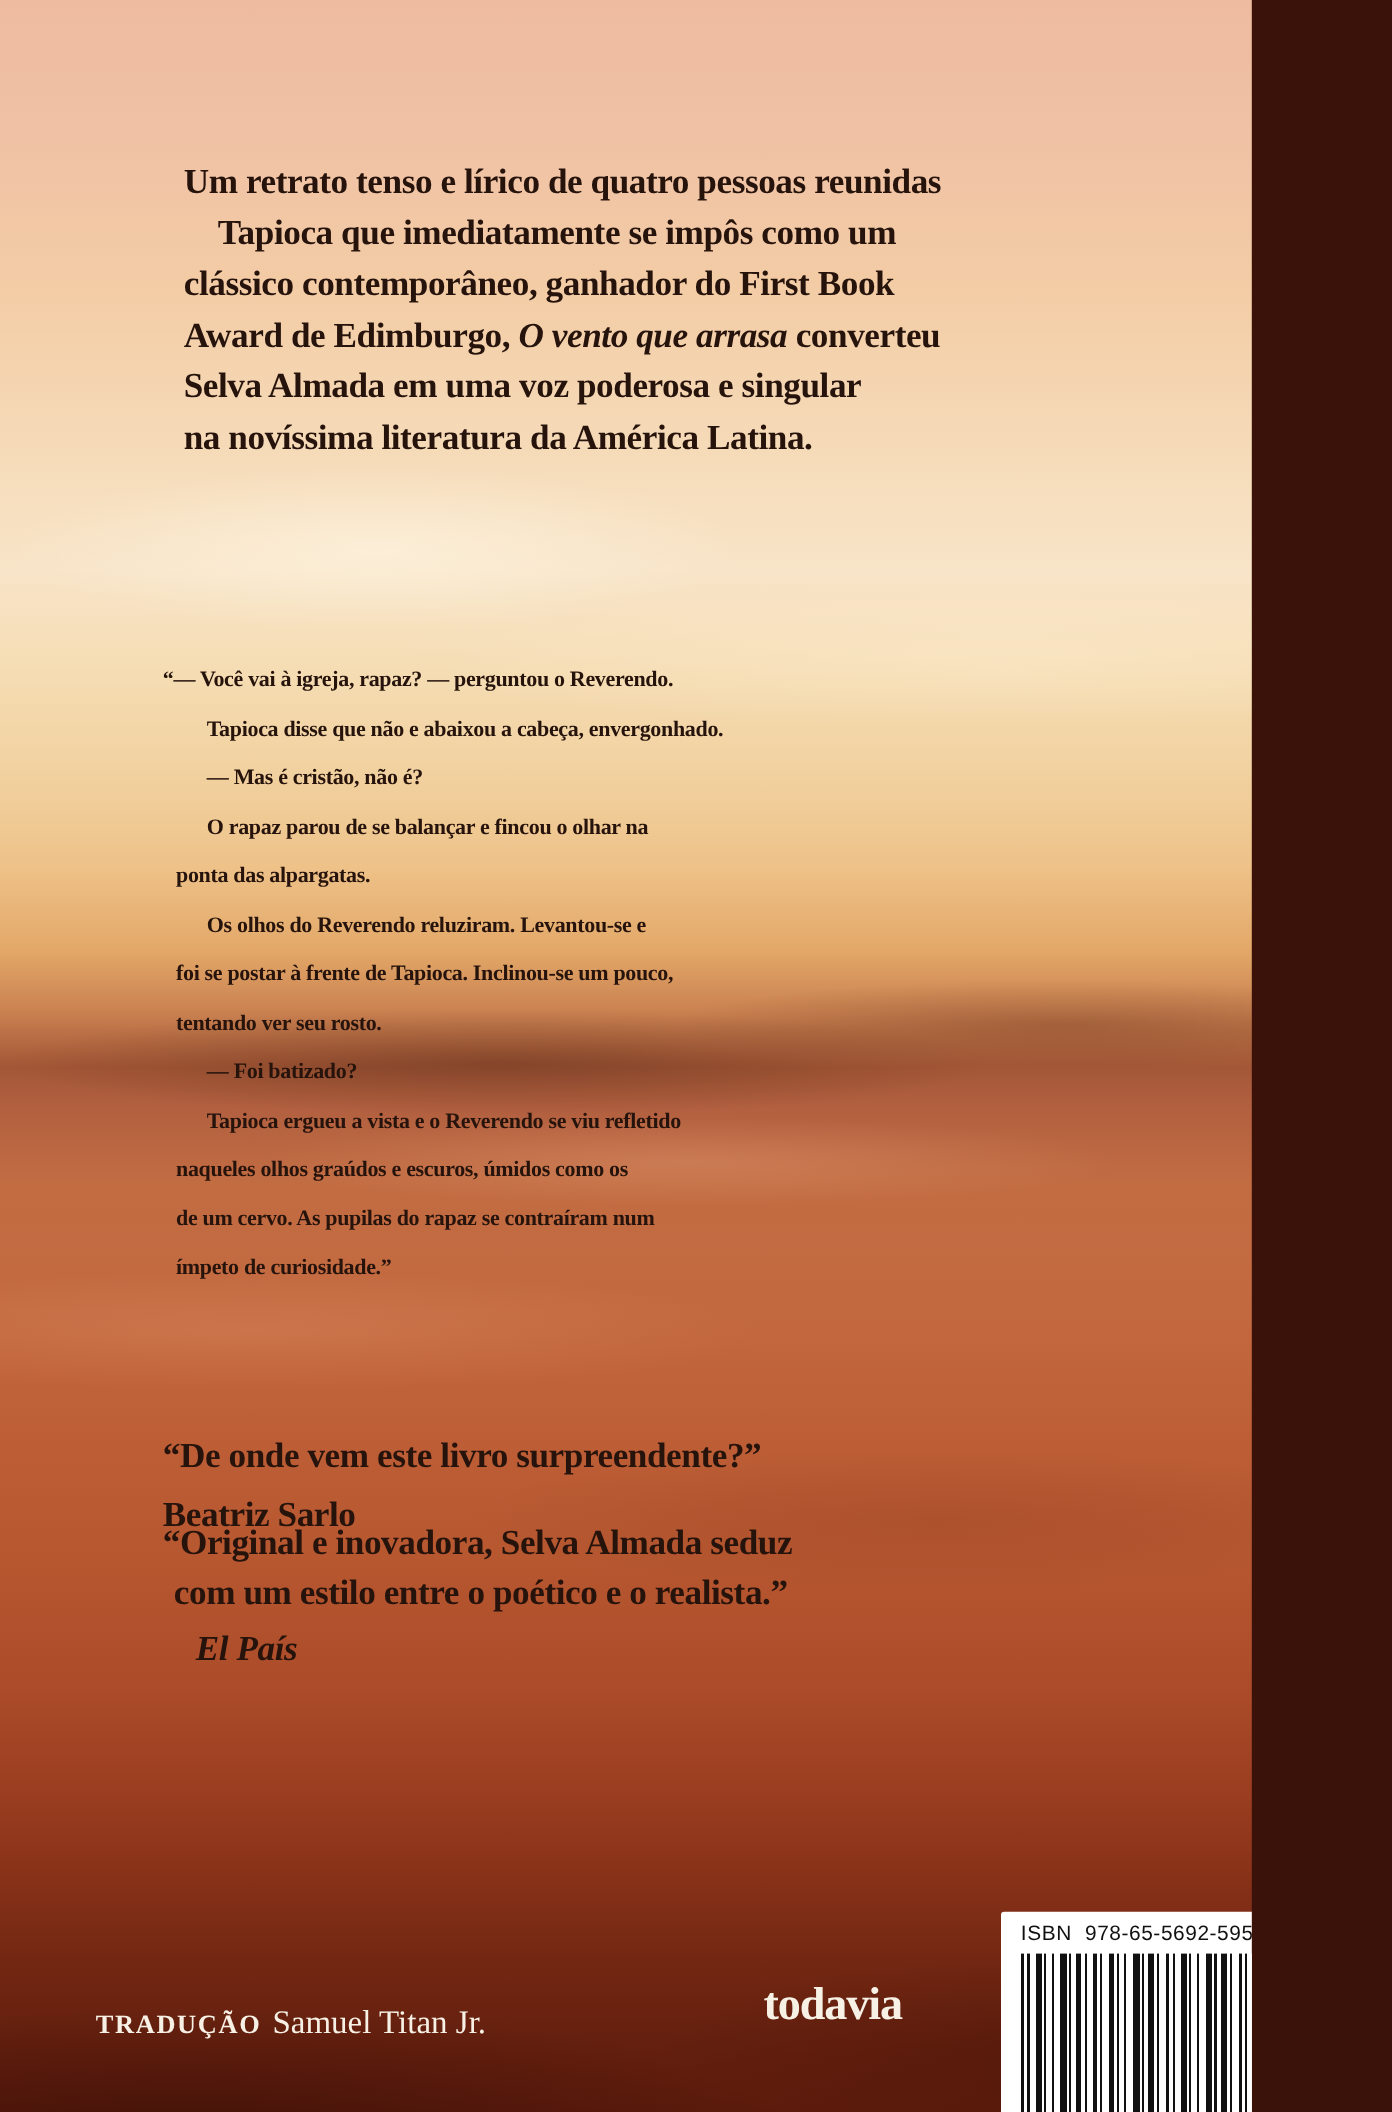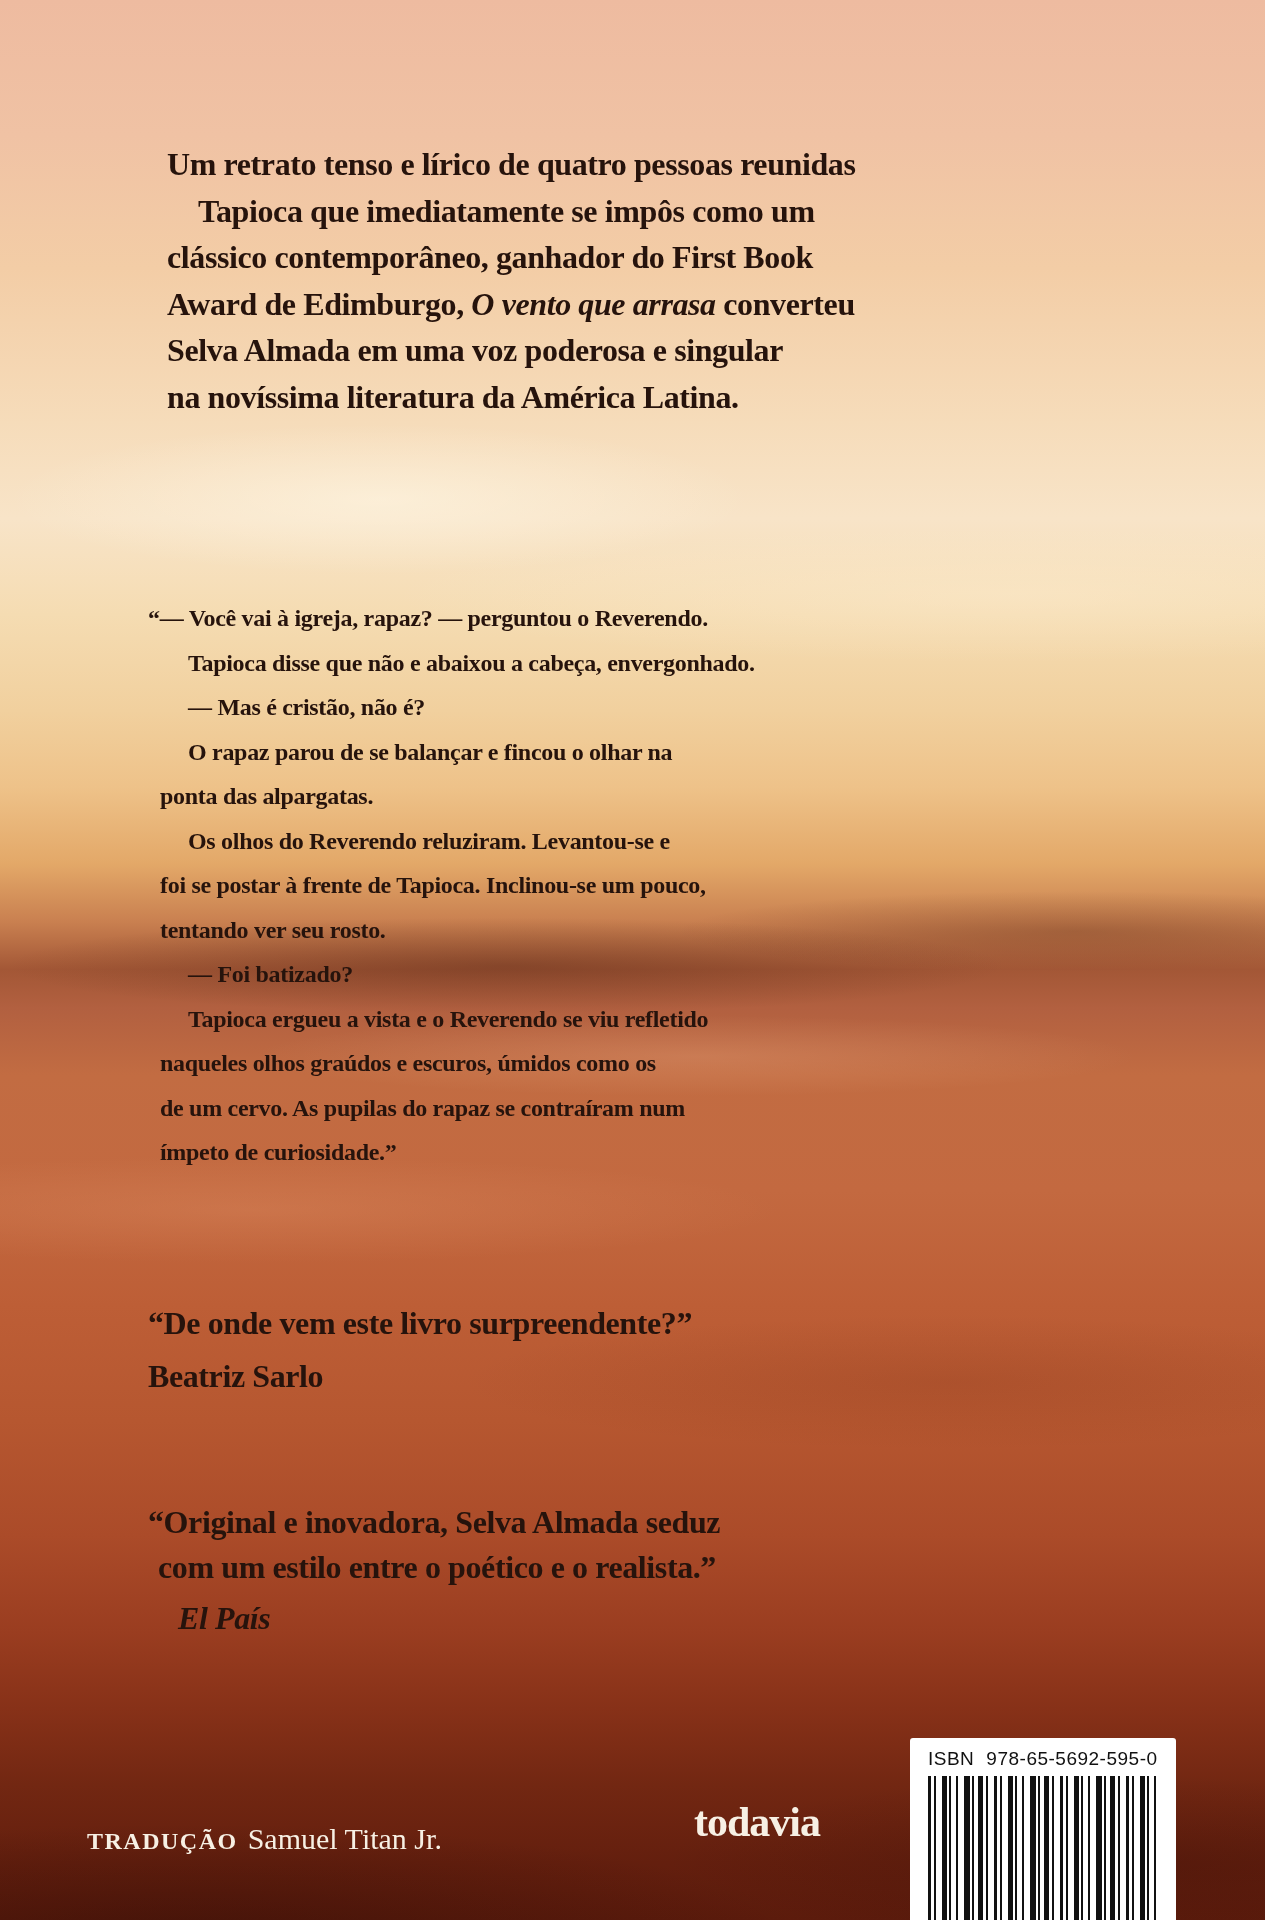--- a/index.html
+++ b/index.html
@@ -1,18 +1,18 @@
 <!DOCTYPE html>
 <html><head>
 <meta charset="utf-8">
 <style>
   html,body{margin:0;padding:0;background:#3a120a;}
   .cover{
     position:relative;
-    width:1265px;height:1920px;
+    width:1138px;height:1920px;
     overflow:hidden;
     font-family:"Liberation Serif","DejaVu Serif",serif;
     background-image:
       radial-gradient(ellipse 45% 6% at 30% 26%, rgba(255,248,230,0.55), transparent 65%),
       radial-gradient(ellipse 70% 5% at 80% 31%, rgba(255,240,214,0.35), transparent 70%),
       radial-gradient(ellipse 55% 3.5% at 40% 50.3%, rgba(61,24,12,0.30), transparent 72%),
       radial-gradient(ellipse 45% 3% at 85% 48.5%, rgba(70,28,12,0.25), transparent 70%),
       radial-gradient(ellipse 50% 3% at 55% 55%, rgba(255,198,158,0.20), transparent 70%),
       radial-gradient(ellipse 60% 4% at 20% 63%, rgba(255,185,140,0.16), transparent 70%),
       radial-gradient(ellipse 55% 5% at 75% 72%, rgba(120,45,20,0.18), transparent 70%),
@@ -30,30 +30,30 @@
 
   .synopsis{
     position:absolute;left:167px;top:141px;
     font-size:32px;line-height:46.5px;letter-spacing:-0.4px;
     color:#26130c;
   }
   .synopsis .indent{margin-left:31px;}
 
   .excerpt{
     position:absolute;left:160px;top:596px;
-    font-size:24px;line-height:44.5px;letter-spacing:-0.3px;
+    font-size:20px;line-height:44.5px;letter-spacing:-0.3px;
     color:#26130c;
   }
   .excerpt .hang{text-indent:-12px;}
   .excerpt .indent{margin-left:28px;}
 
   .review{position:absolute;left:148px;color:#26130c;}
   .review1{top:1300px;font-size:32px;line-height:46px;letter-spacing:-0.4px;}
   .review1 .author{margin-top:7px;}
-  .review2{top:1500px;font-size:32px;line-height:45px;letter-spacing:-0.4px;}
+  .review2{top:1380px;font-size:32px;line-height:45px;letter-spacing:-0.4px;}
   .review2 .cont{text-indent:10px;}
   .review2 .source{margin-top:6px;text-indent:30px;}
 
   .credits{
     position:absolute;left:87px;top:1822px;
     color:#f7f0e4;white-space:nowrap;
   }
   .credits .role{font-size:24px;letter-spacing:1.5px;font-weight:700;}
   .credits .name{font-size:30px;margin-left:10px;font-weight:400;}
 

